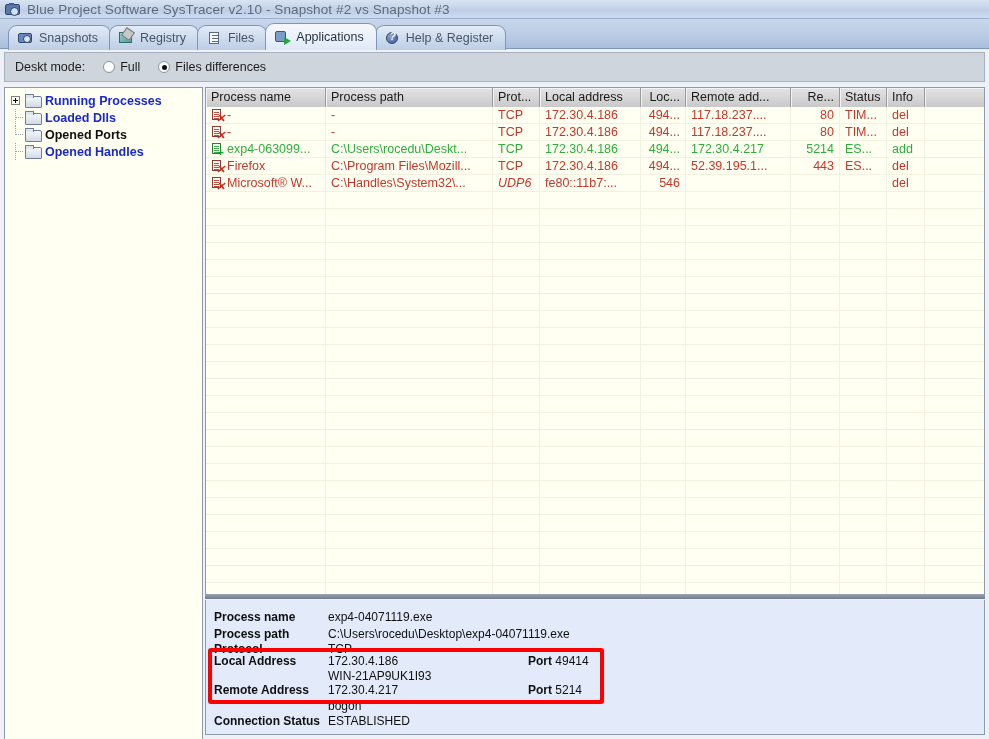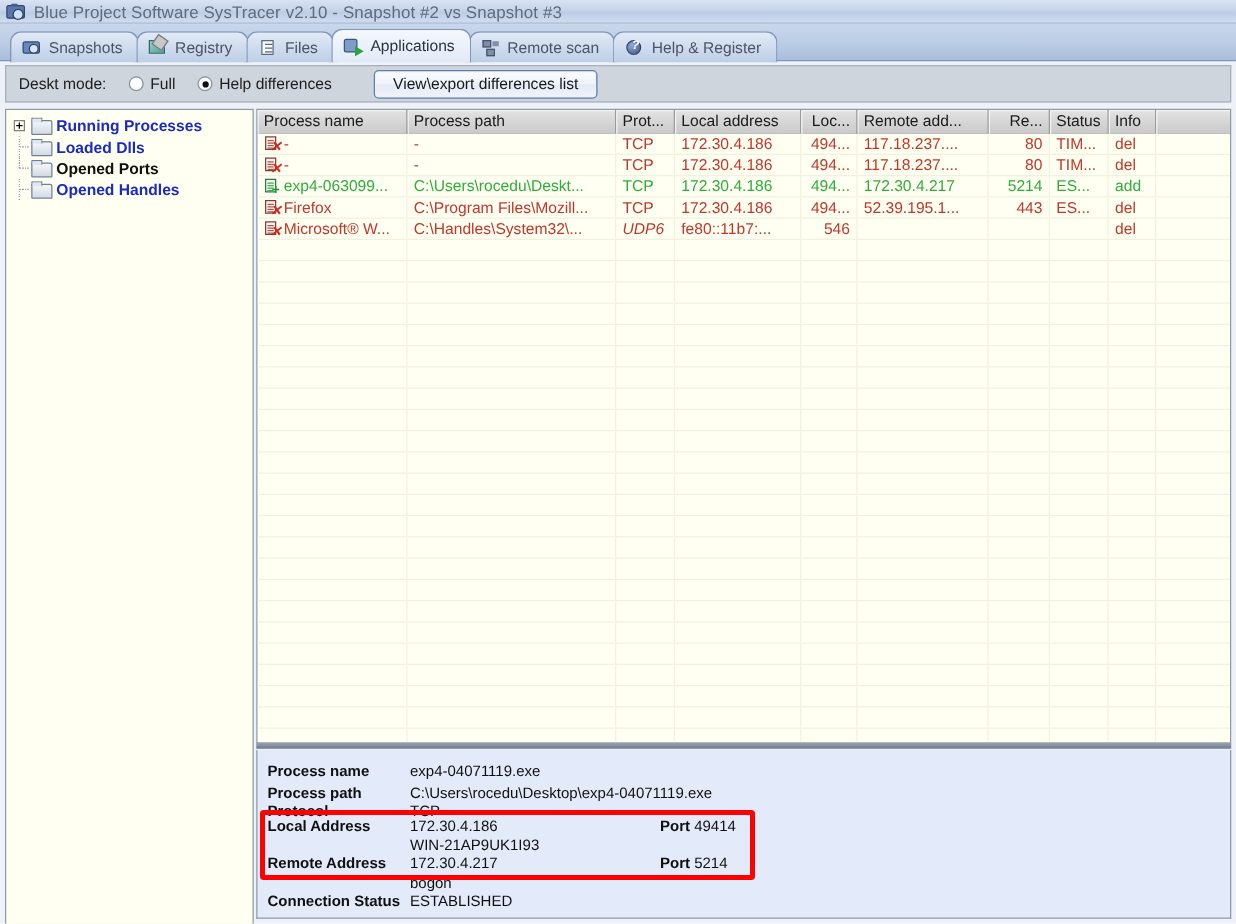--- a/index.html
+++ b/index.html
@@ -250,44 +250,37 @@
           <span>Files</span>
         </div>
         <div class="tab active">
           <span class="ticon">
             <i class="ic-app"></i>
           </span>
           <span>Applications</span>
         </div>
         <div class="tab">
           <span class="ticon">
-            <i class="ic-net"></i>
-          </span>
-          <span>Remote scan</span>
-        </div>
-        <div class="tab">
-          <span class="ticon">
             <i class="ic-help"></i>
           </span>
           <span>Help &amp; Register</span>
         </div>
       </div>
   </div>
 
   <div class="toolbar">
     <div class="vm-label">Deskt mode:</div>
     <div class="radio-wrap">
       <div class="radio"></div>
       <span>Full</span>
     </div>
     <div class="radio-wrap">
       <div class="radio on"></div>
-      <span>Help differences</span>
+      <span>Files differences</span>
     </div>
-    <div class="vx-btn">View\export differences list</div>
   </div>
 
   <div class="treepanel">
     <div class="tree" id="tree-container">
         <div class="tnode">
           <span class="tguide">
             <i class="plusbox"></i>
           </span>
           <span class="folder"></span>
           <span class="tlabel" style="color: rgb(27, 41, 200);">Running Processes</span>

